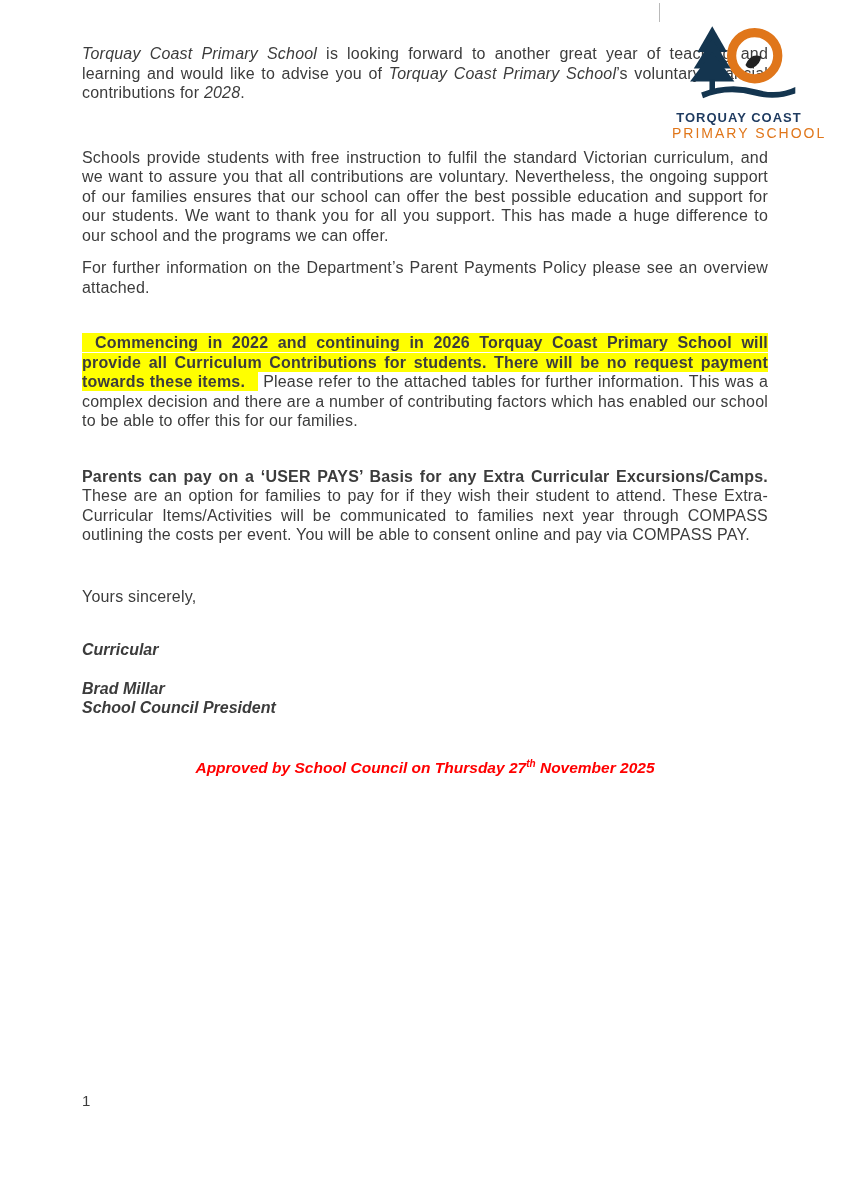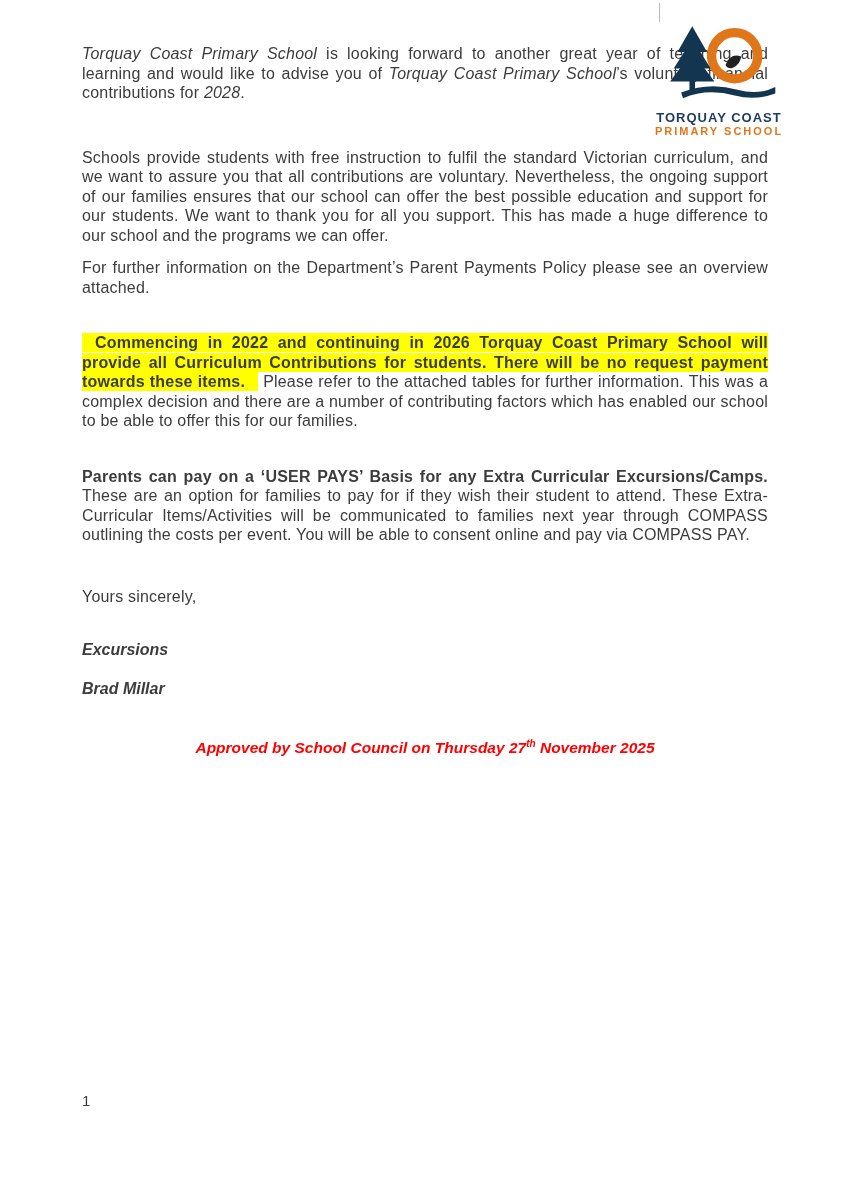--- a/index.html
+++ b/index.html
@@ -69,35 +69,35 @@
     left: 82px;
     top: 1092px;
     font-size: 15px;
     color: #3c3c3c;
   }
 
   
   .logo {
     position: absolute;
     top: 24px;
-    left: 652px;
+    left: 672px;
     width: 134px;
     text-align: center;
   }
   .logo-name {
     margin-top: 2px;
     font-size: 13px;
     font-weight: bold;
     letter-spacing: 1px;
     color: var(--logo-navy, #1e3a5f);
     white-space: nowrap;
   }
   .logo-type {
-    font-size: 11px;
-    font-weight: bold;
+    font-size: 14px;
+    font-weight: normal;
     letter-spacing: 2px;
     color: var(--logo-orange, #e0761a);
     white-space: nowrap;
   }
 
   .scan-artifact {
     position: absolute;
     left: 659px;
     top: 3px;
     width: 1px;
@@ -138,25 +138,26 @@
 
     <p class="body-par p-info">For further information on the Department’s Parent Payments Policy please see an overview attached.</p>
 
     <p class="body-par p-curric"><span class="hl">Commencing in 2022 and continuing in 2026 Torquay Coast Primary School will provide all Curriculum Contributions for students. There will be no request payment towards these items.</span><span> Please refer to the attached tables for further information. This was a complex decision and there are a number of contributing factors which has enabled our school to be able to offer this for our families.</span></p>
 
     <p class="body-par p-userpays"><span class="bd">Parents can pay on a ‘USER PAYS’ Basis for any Extra Curricular Excursions/Camps.</span><span> These are an option for families to pay for if they wish their student to attend. These Extra-Curricular Items/Activities will be communicated to families next year through COMPASS outlining the costs per event. You will be able to consent online and pay via COMPASS PAY.</span></p>
 
     <p class="body-par closing">Yours sincerely,</p>
 
     <div class="sig">
-      <div>Excursions</div>
+      <div>Curricular</div>
     </div>
 
     <div class="sig">
       <div>Brad Millar</div>
+      <div>School Council President</div>
     </div>
 
     <p class="approval"><span>Approved by School Council on Thursday 27</span><sup>th</sup><span> November 2025</span></p>
 
   </div>
 
   <div class="page-number">1</div>
 
 </div>
 

